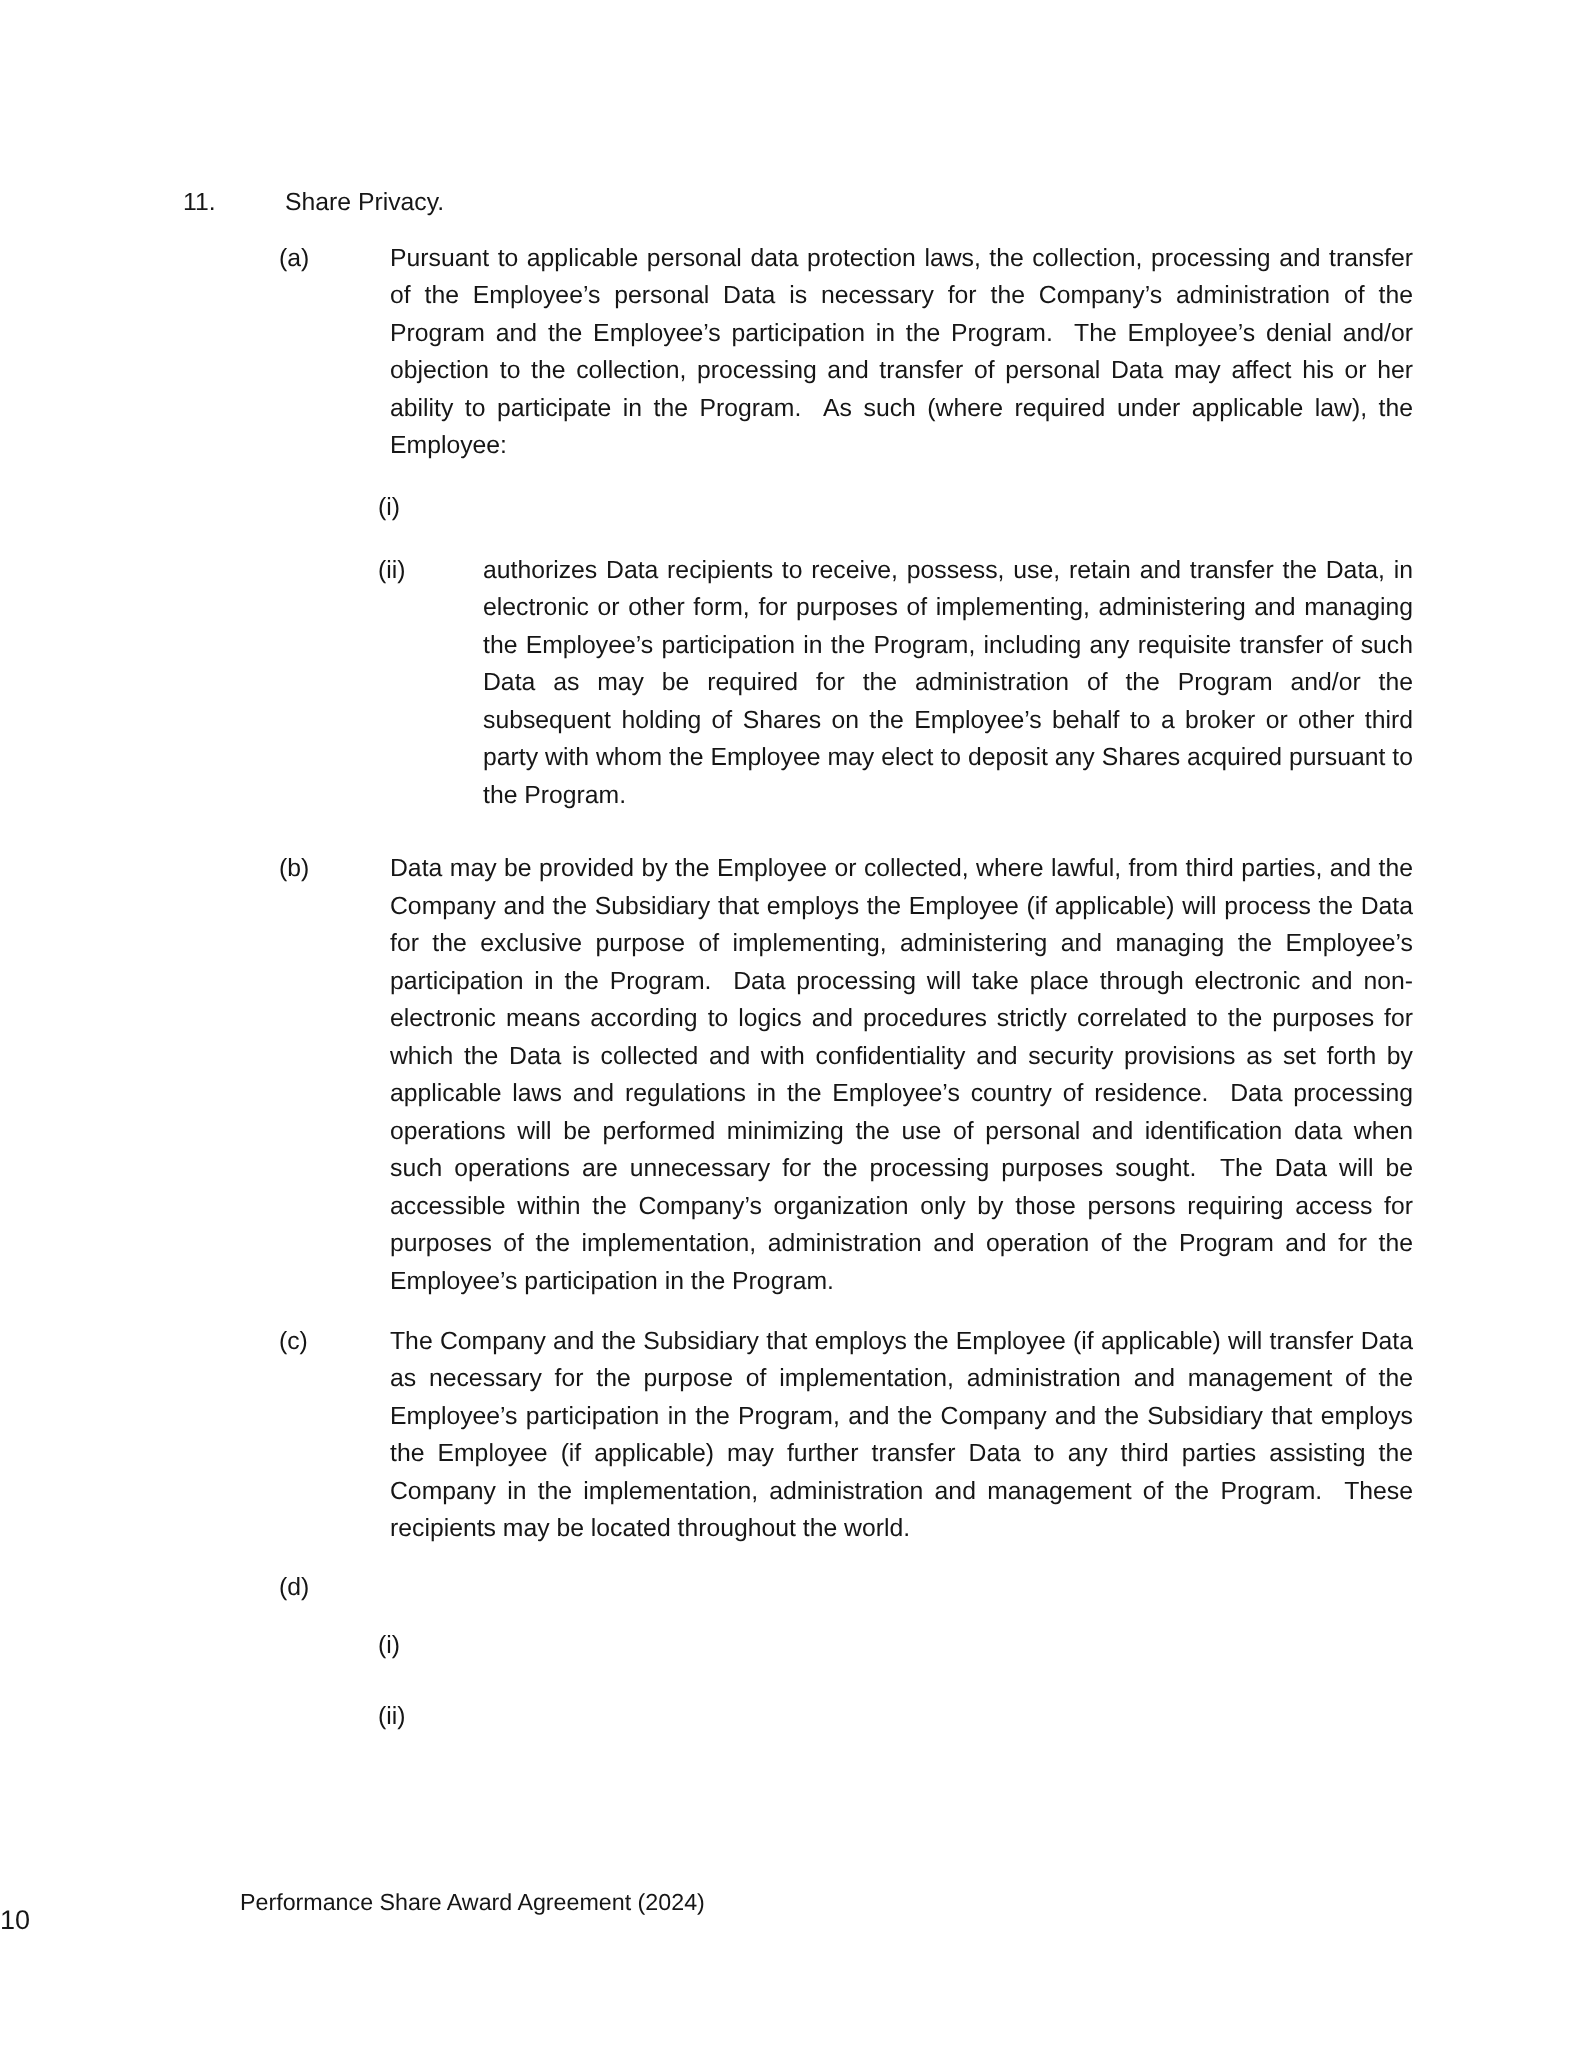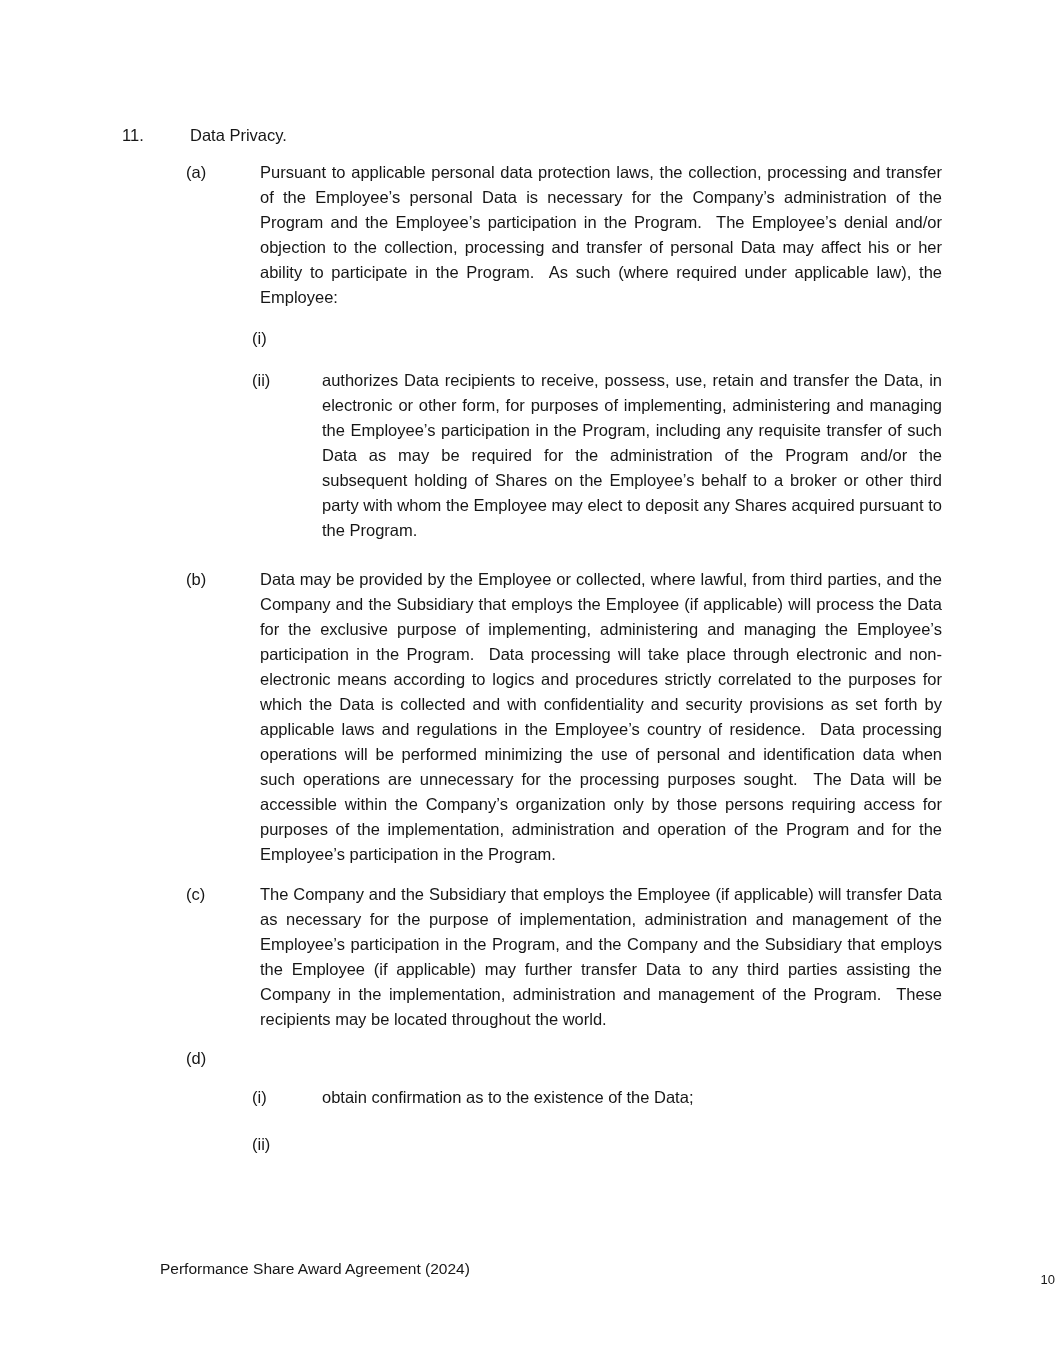--- a/index.html
+++ b/index.html
@@ -34,42 +34,42 @@
   .mb-aii { margin-bottom: 24px; }
   .mb-b   { margin-bottom: 15px; }
   .mb-c   { margin-bottom: 14px; }
   .mb-d   { margin-bottom: 14px; }
   .mb-di  { margin-bottom: 22px; }
   .footer-pagenum {
     position: absolute;
     top: 1271px;
     left: 0;
     width: 100%;
-    text-align: right;
-    font-size: 13px;
+    text-align: left;
+    font-size: 18px;
     line-height: 18px;
   }
   .footer-title {
     position: absolute;
     top: 1260px;
     left: 125px;
     font-size: 15.5px;
     line-height: 18px;
     margin-left: 35px;
   }
 </style>
 </head>
 <body>
 
 <div class="page">
   <div class="content">
 
     <div class="row heading">
       <span class="h-num">11.</span>
-      <span class="h-title">Data Privacy.</span>
+      <span class="h-title">Share Privacy.</span>
     </div>
 
     <div class="row lvl1 mb-a">
       <span class="label">(a)</span>
       <p class="text">Pursuant to applicable personal data protection laws, the collection, processing and transfer of the Employee’s personal Data is necessary for the Company’s administration of the Program and the Employee’s participation in the Program.&nbsp; The Employee’s denial and/or objection to the collection, processing and transfer of personal Data may affect his or her ability to participate in the Program.&nbsp; As such (where required under applicable law), the Employee:</p>
     </div>
 
     <div class="row lvl2 mb-ai">
       <span class="label">(i)</span>
     </div>
@@ -88,21 +88,20 @@
       <span class="label">(c)</span>
       <p class="text">The Company and the Subsidiary that employs the Employee (if applicable) will transfer Data as necessary for the purpose of implementation, administration and management of the Employee’s participation in the Program, and the Company and the Subsidiary that employs the Employee (if applicable) may further transfer Data to any third parties assisting the Company in the implementation, administration and management of the Program.&nbsp; These recipients may be located throughout the world.</p>
     </div>
 
     <div class="row lvl1 mb-d">
       <span class="label">(d)</span>
     </div>
 
     <div class="row lvl2 mb-di">
       <span class="label">(i)</span>
-      <p class="text">obtain confirmation as to the existence of the Data;</p>
     </div>
 
     <div class="row lvl2">
       <span class="label">(ii)</span>
     </div>
 
   </div>
 
   <div class="footer-pagenum">10</div>
   <div class="footer-title">Performance Share Award Agreement (2024)</div>

